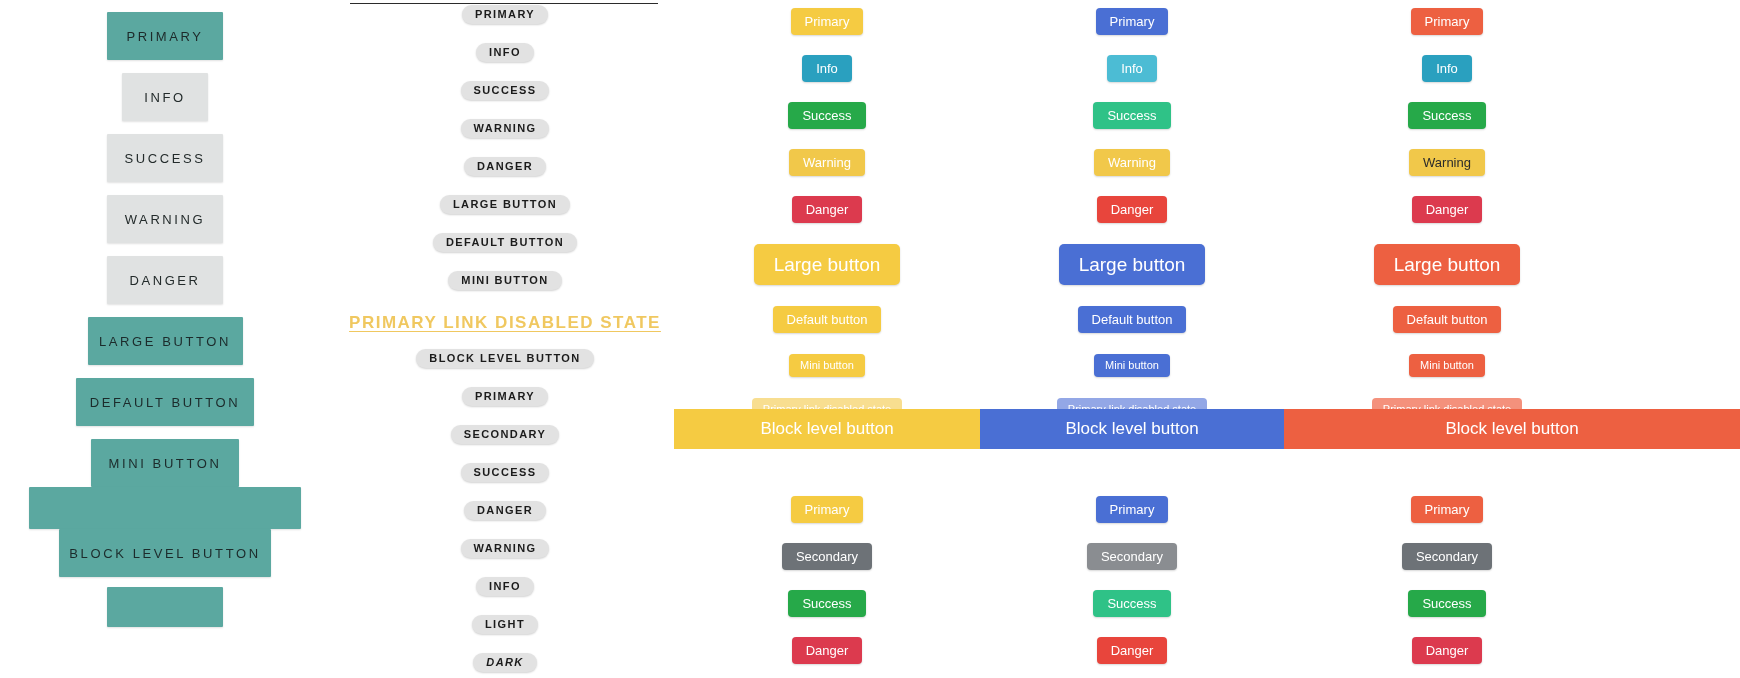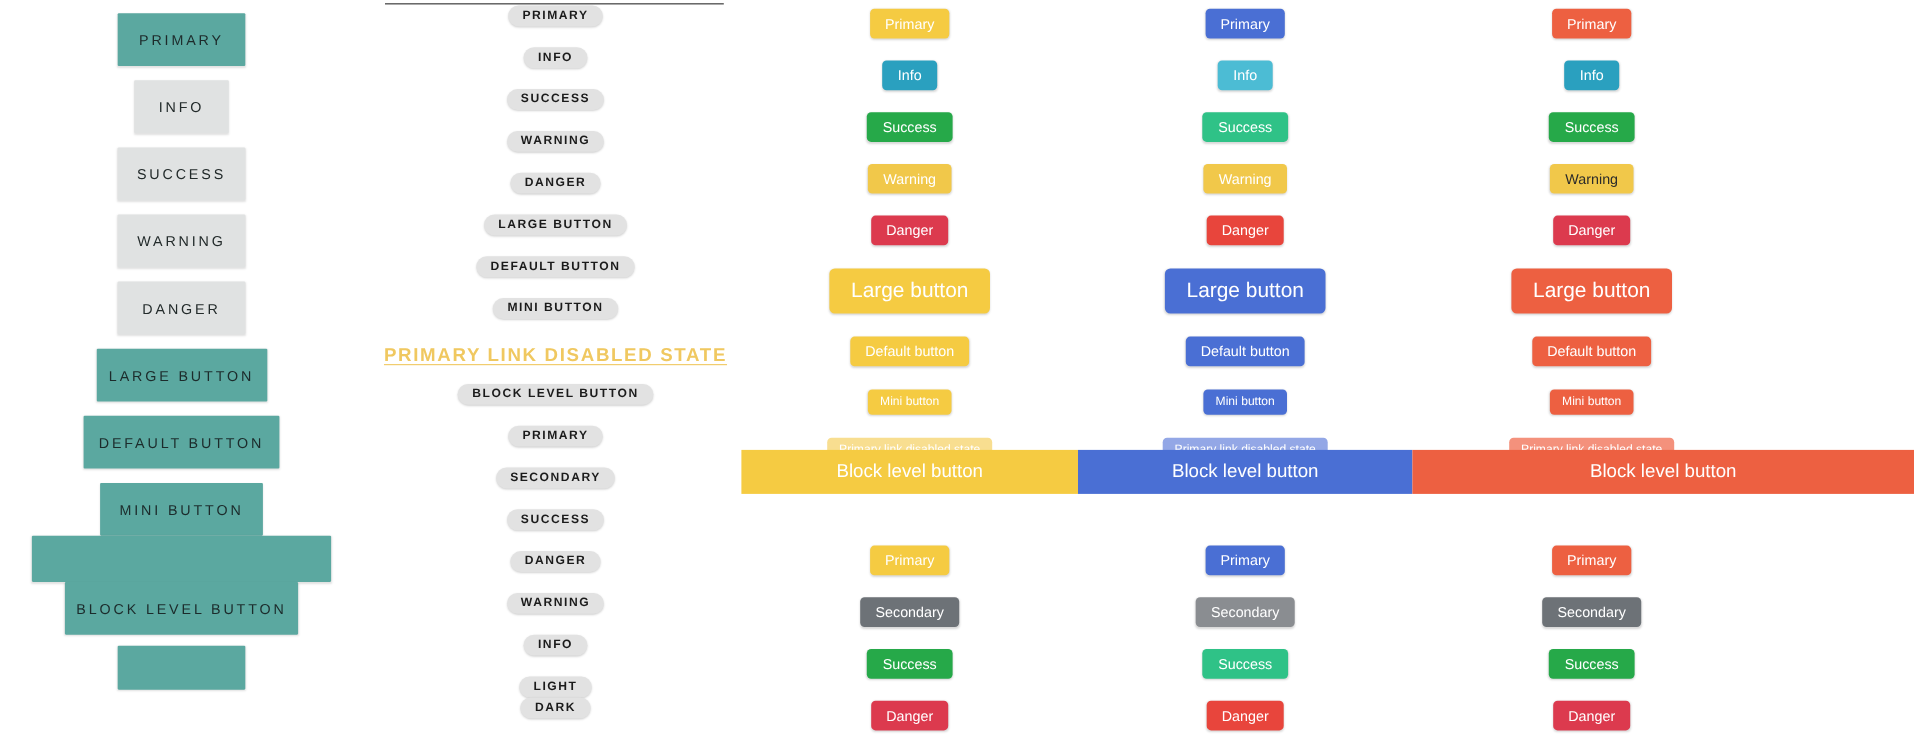--- a/index.html
+++ b/index.html
@@ -95,21 +95,21 @@
       <div class="pill" style="margin-top: 19px;">Mini button</div>
       <a class="disabled-link" style="margin-top: 23px;">Primary link disabled state</a>
       <div class="pill" style="margin-top: 16px;">Block level button</div>
       <div class="pill" style="margin-top: 19px;">Primary</div>
       <div class="pill" style="margin-top: 19px;">Secondary</div>
       <div class="pill" style="margin-top: 19px;">Success</div>
       <div class="pill" style="margin-top: 19px;">Danger</div>
       <div class="pill" style="margin-top: 19px;">Warning</div>
       <div class="pill" style="margin-top: 19px;">Info</div>
       <div class="pill" style="margin-top: 19px; text-align: center;">Light</div>
-      <div class="pill" style="">Dark</div>
+      <div class="pill" style="margin-top: 19px; font-style: italic;">Dark</div>
     </div>
 
   <div class="col cm c3" id="col3">
       <div class="btn" style="background: rgb(245, 203, 66); margin-top: 8px;">Primary</div>
       <div class="btn" style="background: rgb(42, 160, 191); margin-top: 20px;">Info</div>
       <div class="btn" style="background: rgb(38, 169, 73); margin-top: 20px;">Success</div>
       <div class="btn" style="background: rgb(241, 200, 74); margin-top: 20px;">Warning</div>
       <div class="btn" style="background: rgb(220, 58, 78); margin-top: 20px;">Danger</div>
       <div class="btn lg" style="background: rgb(245, 203, 66); margin-top: 21px;">Large button</div>
       <div class="btn" style="background: rgb(245, 203, 66); margin-top: 21px;">Default button</div>

